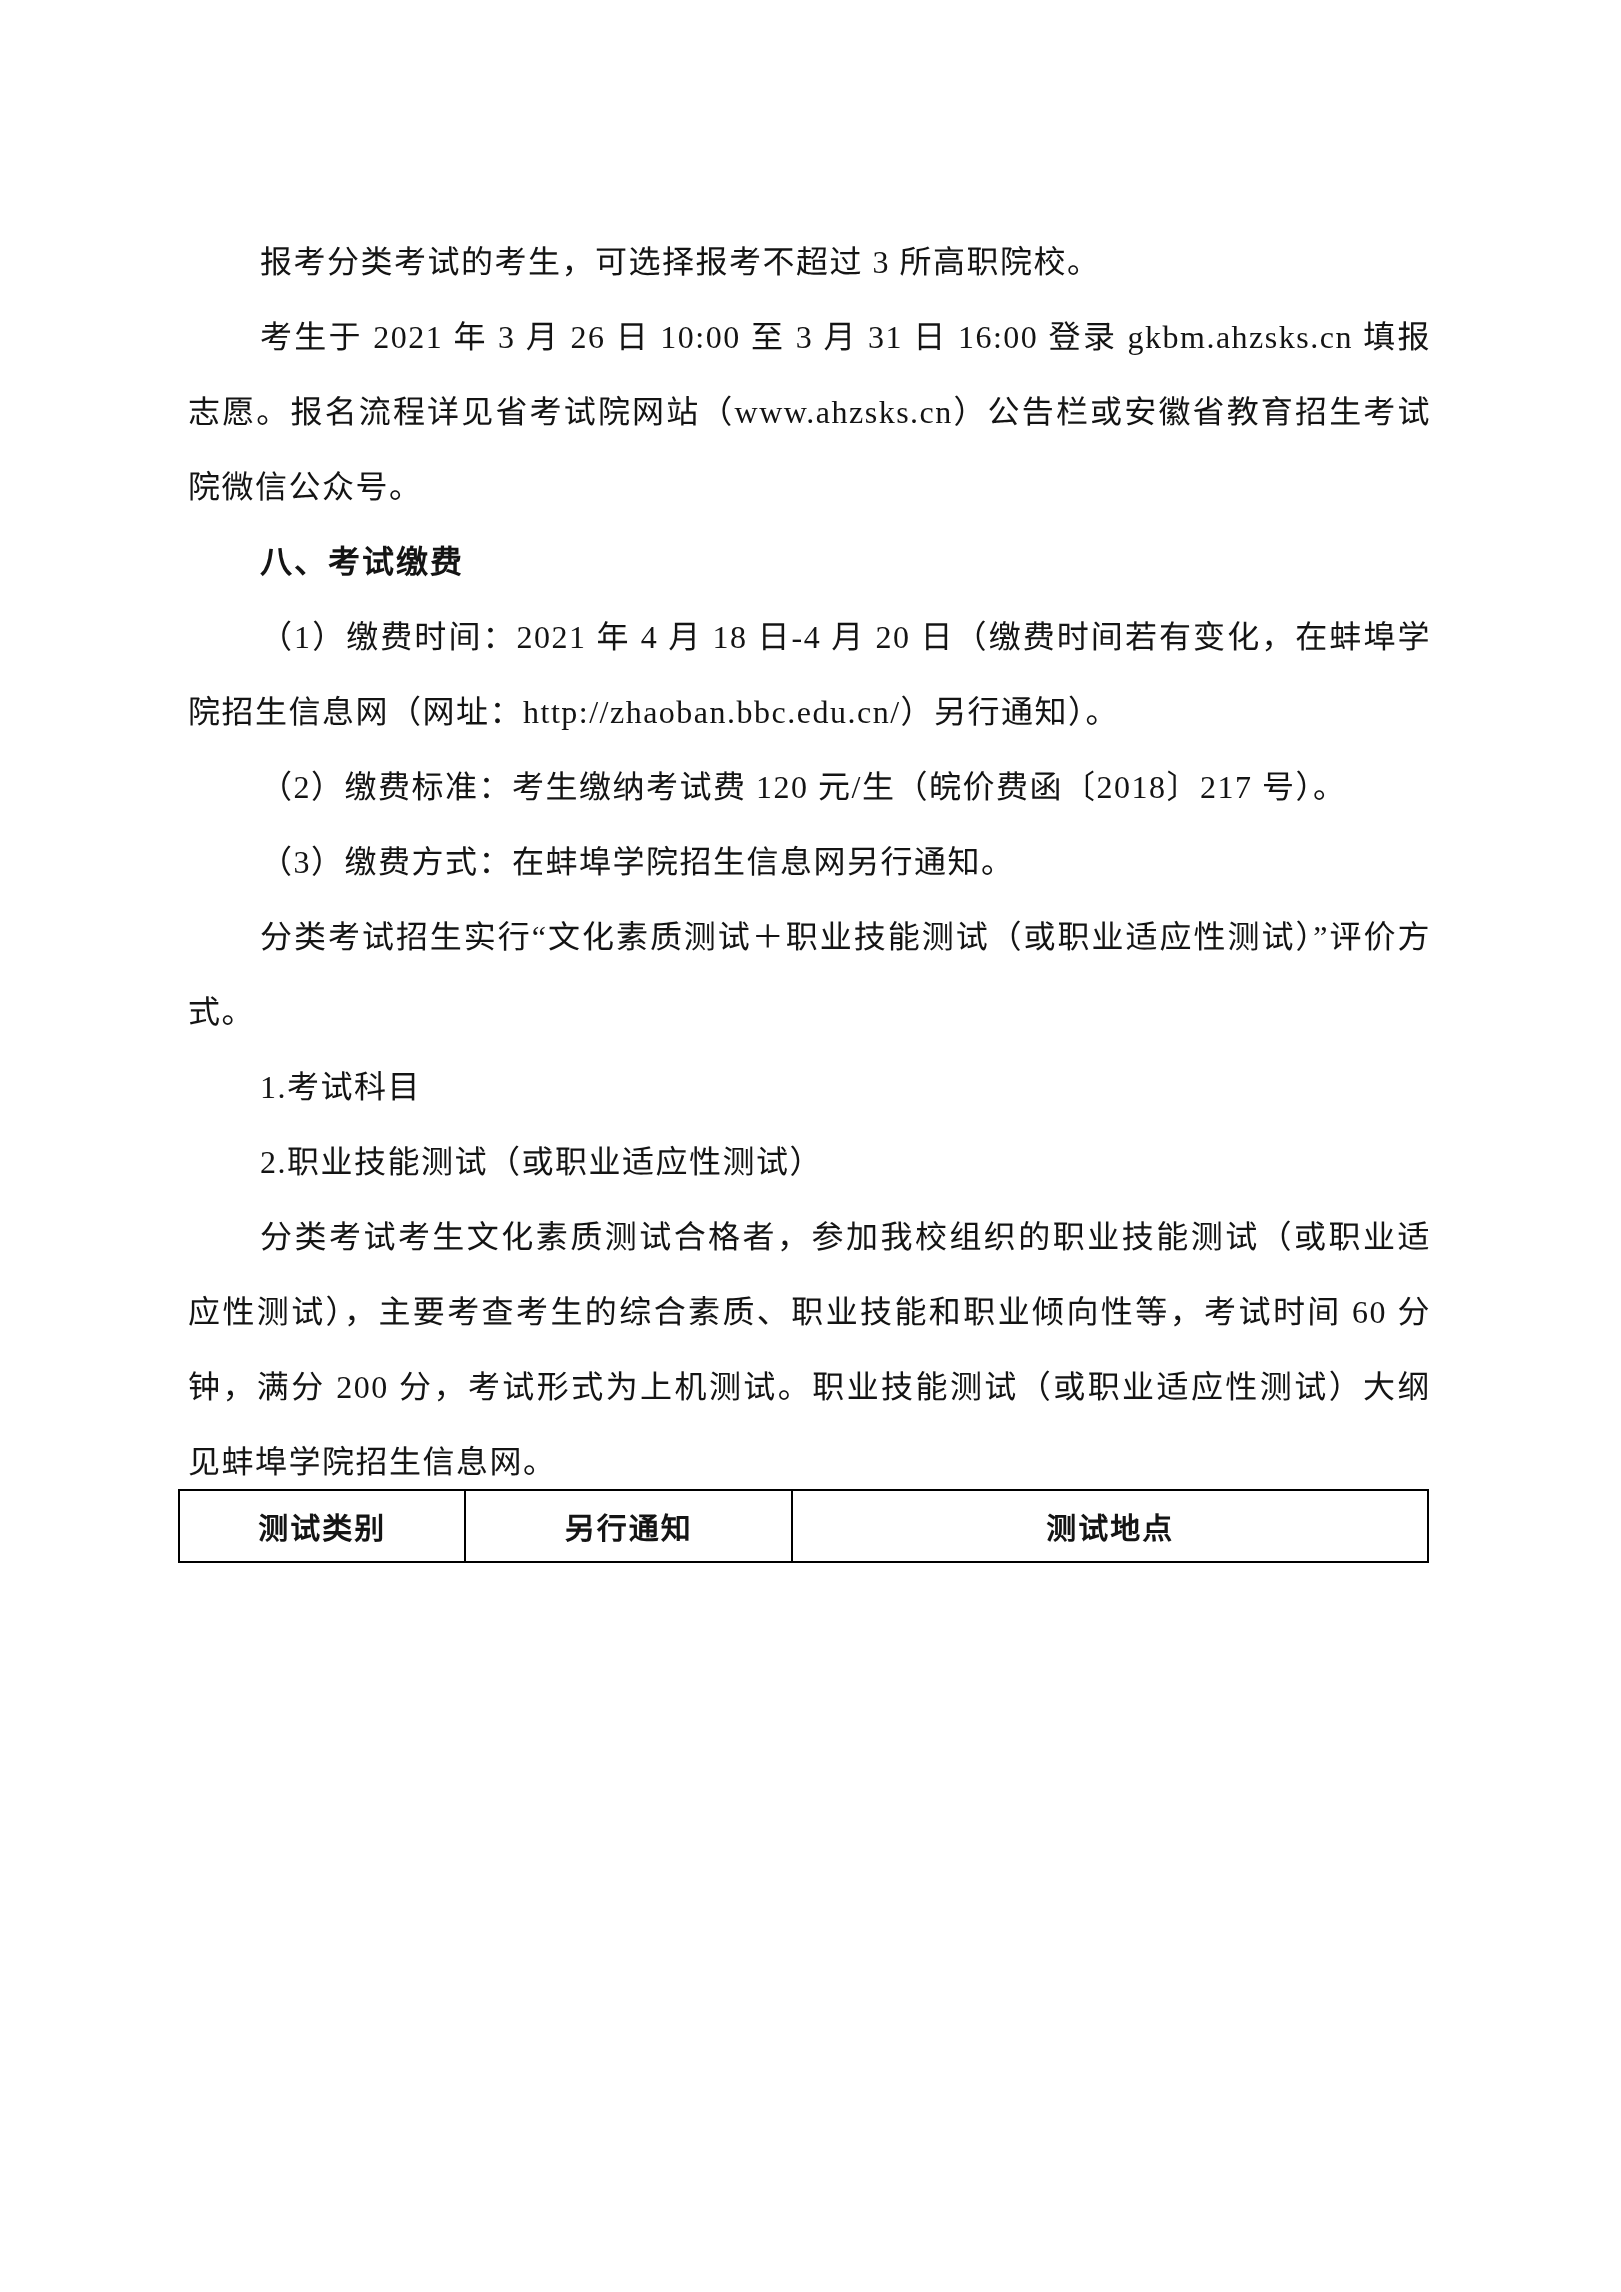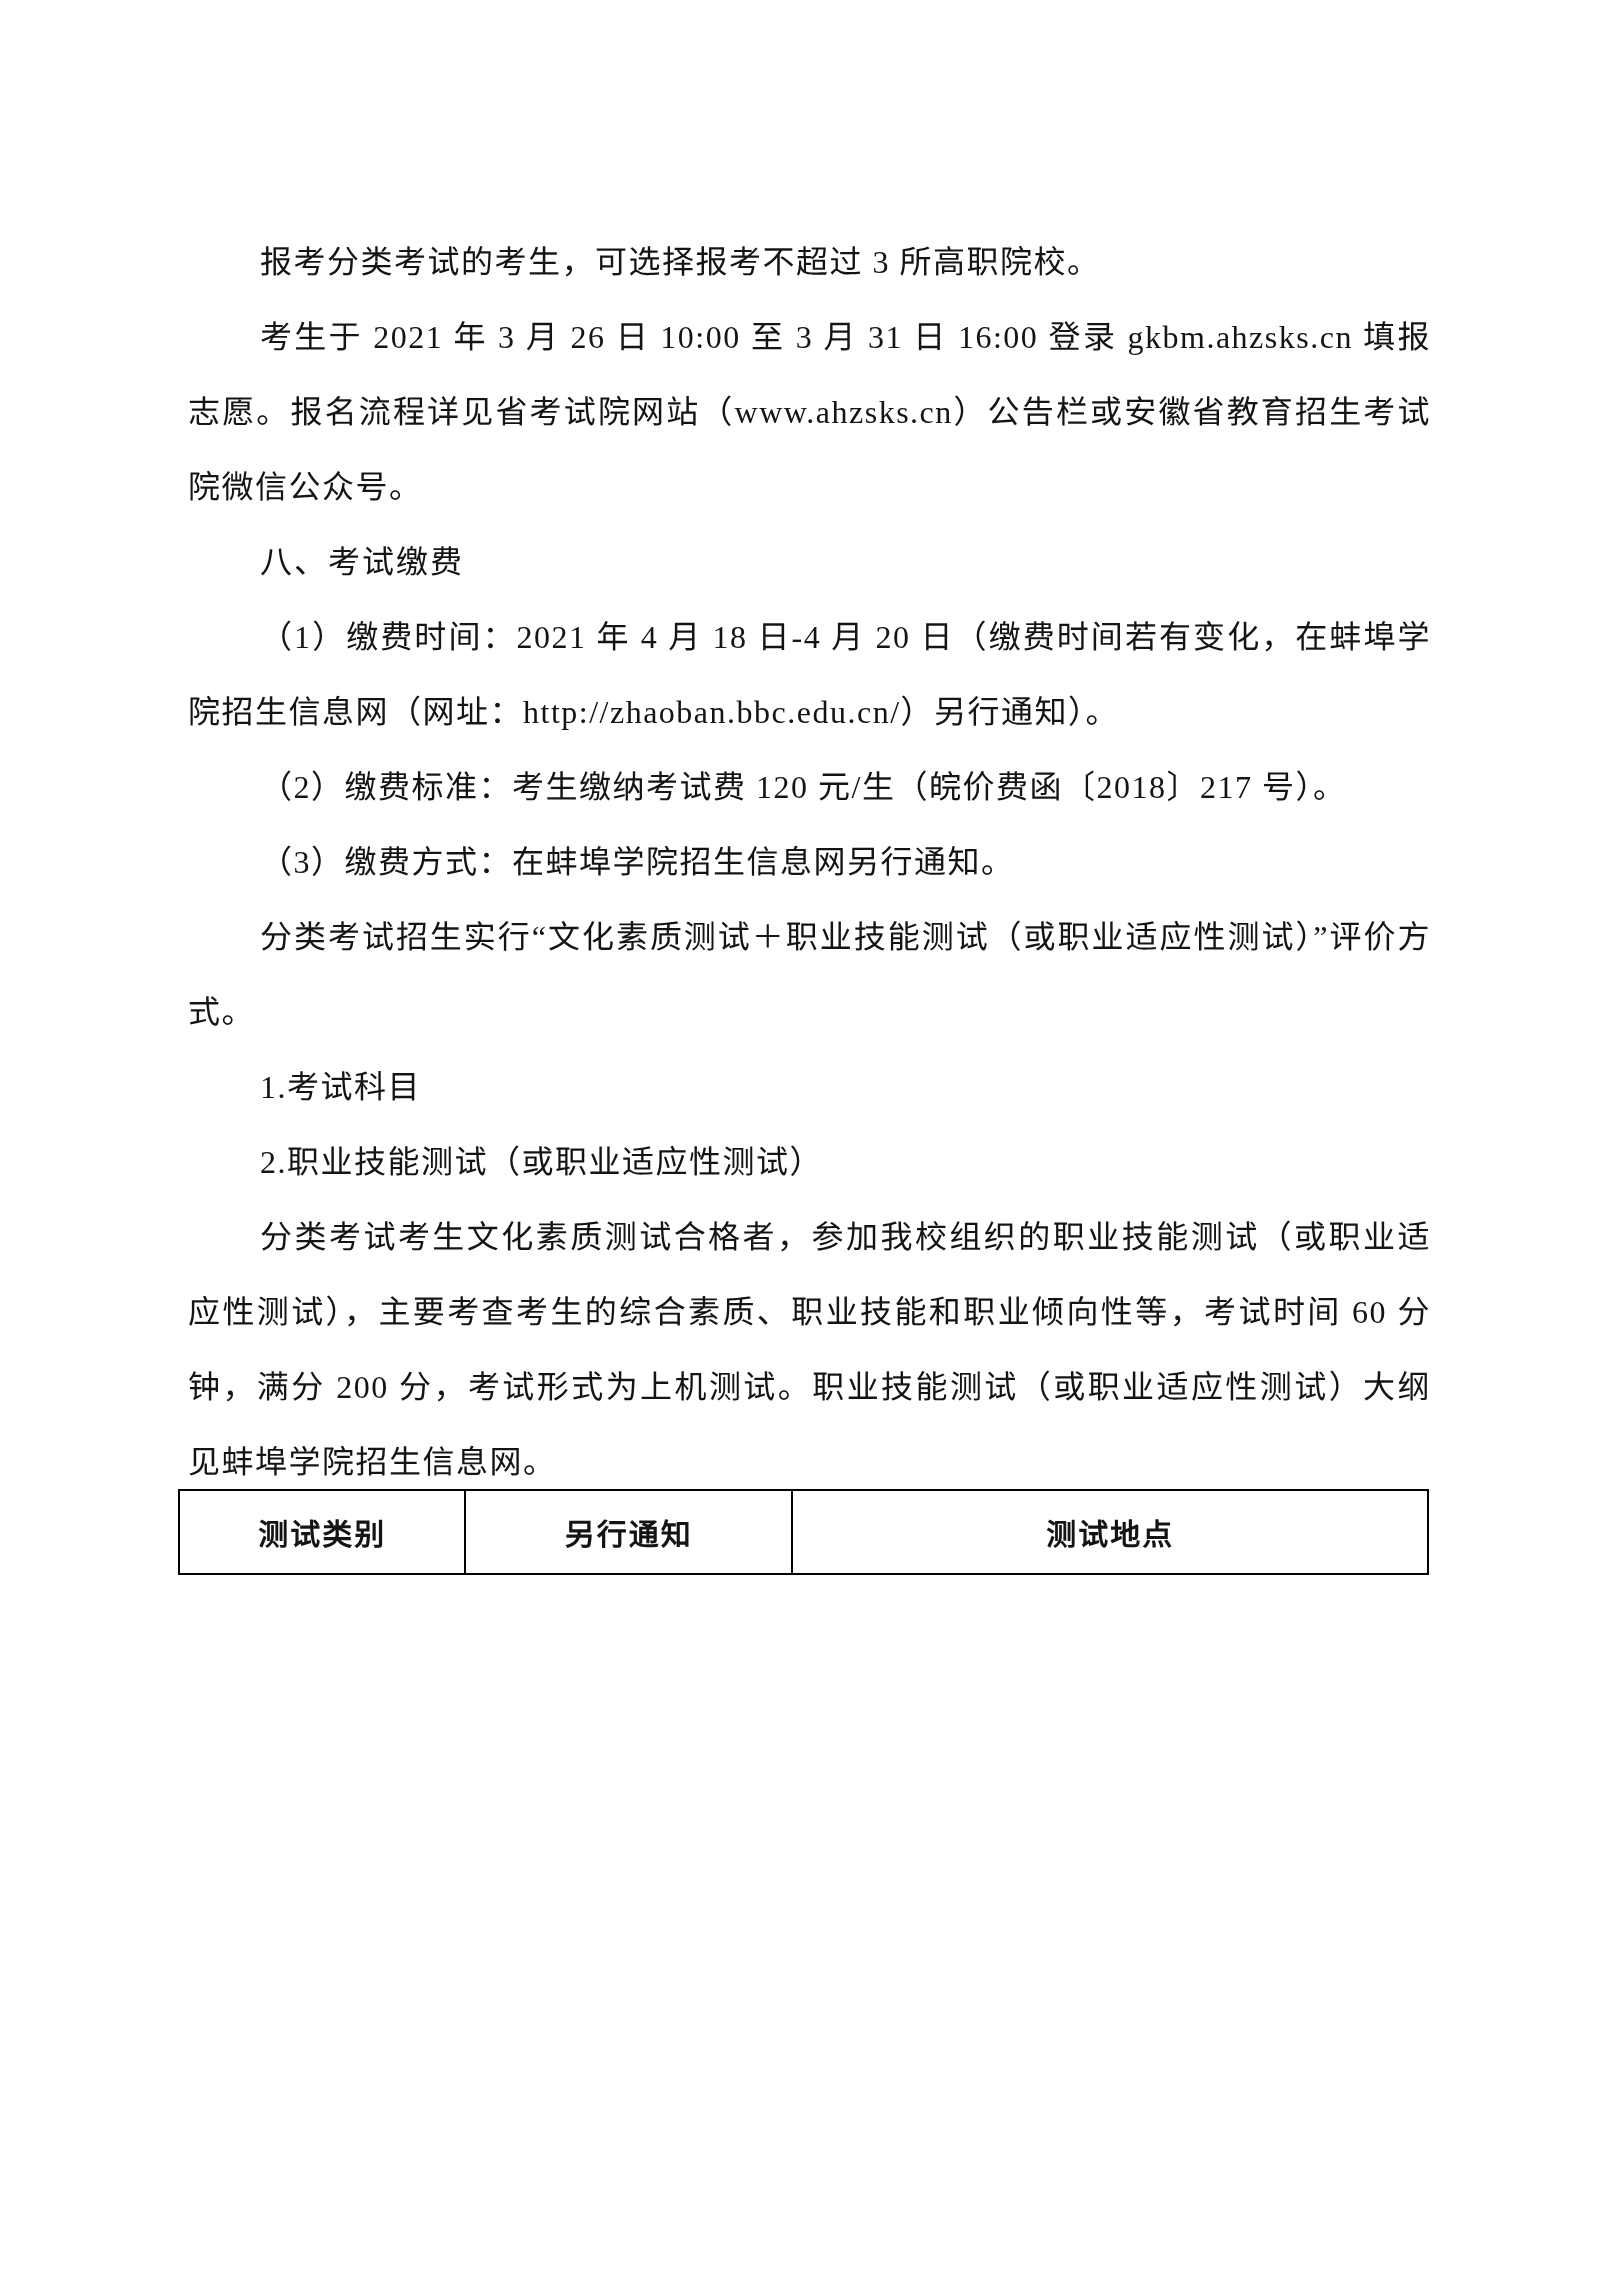--- a/index.html
+++ b/index.html
@@ -19,35 +19,35 @@
   .para{
     margin:0;
     font-size:32px;
     line-height:75px;
     letter-spacing:1.5px;
     text-align:justify;
     text-indent:72px;
     word-break:break-word;
   }
   .para.heading{
-    font-weight:normal;
+    font-weight:bold;
     letter-spacing:2px;
   }
   .schedule{
     border-collapse:collapse;
     table-layout:fixed;
     width:1250px;
     margin:-10.8px 0 0 -9.8px;
   }
   .schedule th{
     border:2px solid #000000;
     border-top:2.9px solid #000000;
     border-bottom:2.9px solid #000000;
     height:70px;
-    padding:6px;
+    padding:0;
     font-size:30px;
     font-weight:bold;
     letter-spacing:2px;
     text-align:center;
     vertical-align:middle;
     color:#141414;
   }
   .pagenum{
     position:absolute;
     top:2125px;left:0;

